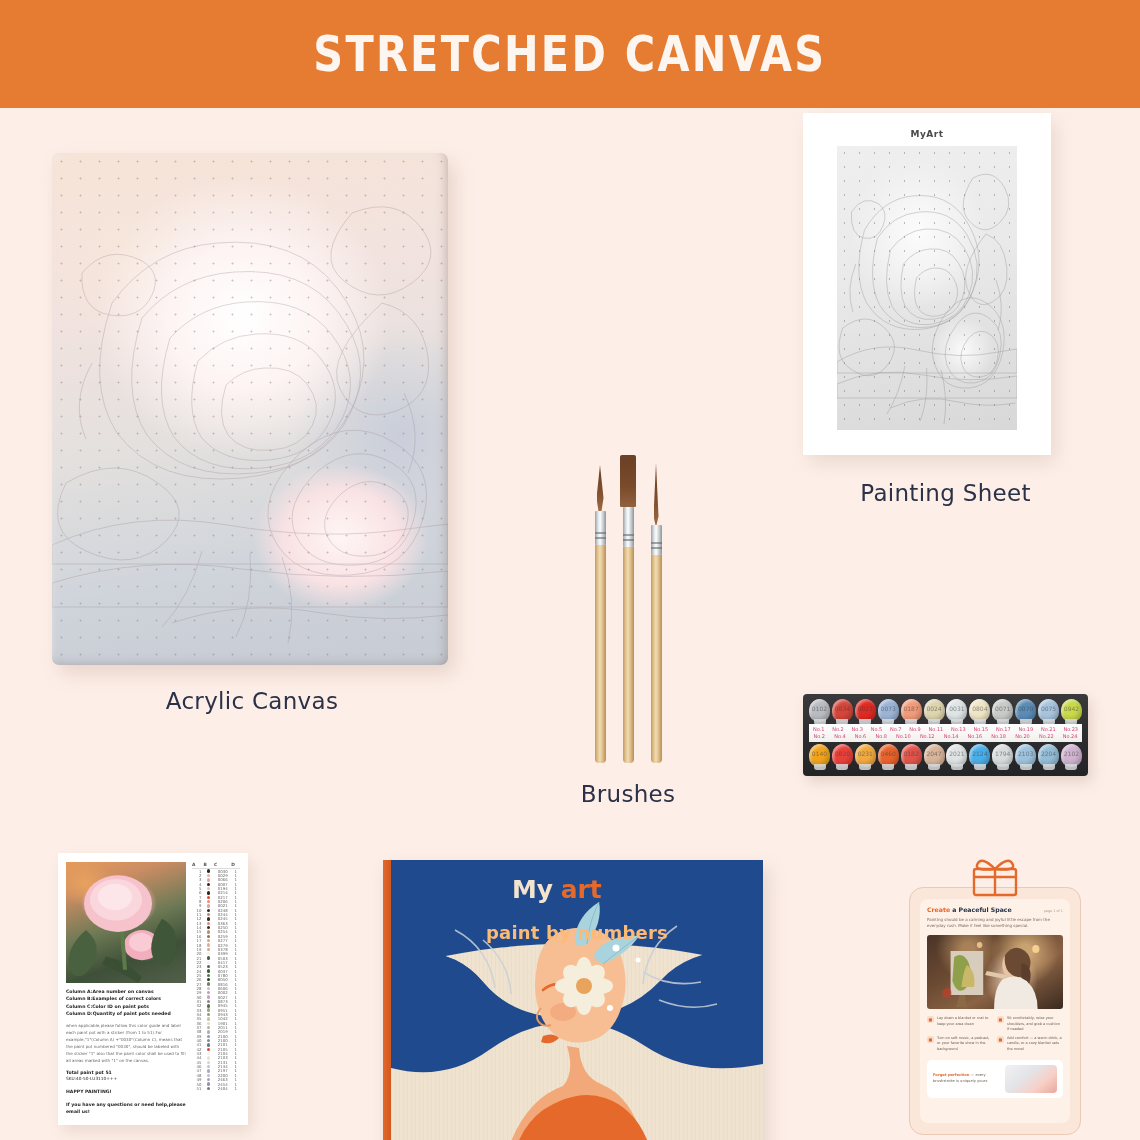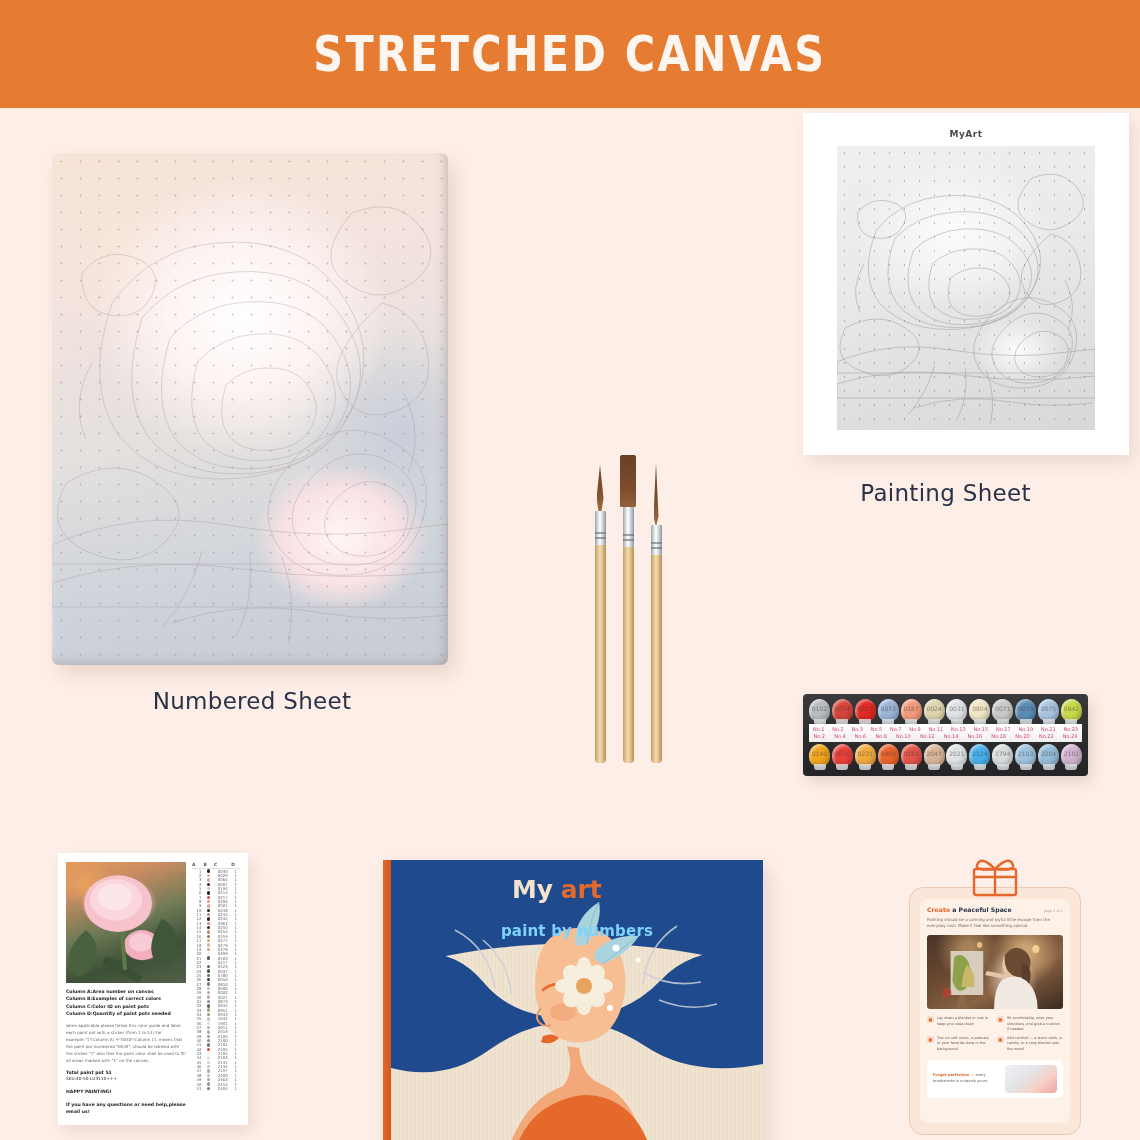--- a/index.html
+++ b/index.html
@@ -122,21 +122,21 @@
     position: absolute;
     width: 9px; height: 4px;
     background: #B9BCC0;
     border-radius: 1px;
   }
   #stretched-cell .caption { margin-top: 22px; }
 
   
   #reference-cell { left: 803px; top: 5px; width: 285px; }
   .sheet {
-    width: 326px; height: 342px;
+    width: 248px; height: 342px;
     background: #FFFFFF;
     padding: 16px 34px 22px;
     box-shadow: 5px 8px 18px rgba(160,130,110,.2);
   }
   .sheet-logo {
     text-align: center;
     font-size: 9px; font-weight: 700;
     color: #4a4a4a; letter-spacing: .5px;
     margin-bottom: 7px;
     font-family: "DejaVu Sans", sans-serif;
@@ -312,21 +312,21 @@
     clip-path: ellipse(105% 100% at 50% 100%);
   }
   .box-hair {
     position: absolute; inset: 0;
   }
   .logo-my { fill: #F4E4CE; }
   .logo-art { fill: #E4692A; }
   .box-sub {
     position: absolute; top: 62px; left: 0; right: 0;
     text-align: center;
-    color: #7dd3fc; font-size: 15px; font-weight: 600;
+    color: #fdba74; font-size: 18px; font-weight: 600;
     letter-spacing: .2px;
     font-family: "DejaVu Sans", "Liberation Sans", sans-serif;
   }
 
   
   #pdf-cell { left: 900px; top: 745px; width: 190px; }
   .gift { text-align: center; height: 32px; }
   .pdf-page {
     width: 172px; height: 248px;
     margin: 2px auto 0;
@@ -406,21 +406,21 @@
           <path d="M40 210 q-22 40-6 76"></path>
           <path d="M352 240 q20 42 4 80"></path>
           <path d="M198 400 q4 50 -14 84"></path>
           <path d="M230 404 q16 44 6 86"></path>
           <path d="M150 398 q-12 46-40 76"></path>
         </g>
       </svg>
       <div class="pbn-dots"></div>
       <div class="canvas-edge"></div>
     </div>
-    <div class="caption">Numbered Sheet</div>
+    <div class="caption">Acrylic Canvas</div>
   </div>
 
 
   <div class="cell" id="reference-cell">
     <div class="sheet">
       <div class="sheet-logo">MyArt</div>
       <div class="sheet-art">
         <svg viewBox="0 0 249 284" preserveAspectRatio="none" style="position:absolute;inset:0;width:100%;height:100%">
           <g fill="none" stroke="#9a9a9a" stroke-width="0.55" opacity="0.9">
             <path d="M38 84 q25-31 66-34 q50-4 75 25 q29 33 10 68 q-19 35-69 40 q-53 4-79-26 q-20-28-3-73z"></path>
@@ -462,20 +462,21 @@
         <div class="tip-flat"></div>
         <div class="ferrule" style="height:40px"></div>
         <div class="handle" style="height:216px"></div>
       </div>
       <div class="brush">
         <div class="tip-liner"></div>
         <div class="ferrule" style="height:30px"></div>
         <div class="handle" style="height:208px"></div>
       </div>
     </div>
+    <div class="caption">Brushes</div>
   </div>
 
   <div class="cell" id="paints-cell">
     <div class="tray">
       <div class="pot-row" id="pots-top">
           <div class="pot" style="background: rgb(185, 188, 192);">
             <span class="pot-code">0102</span>
           </div>
           <div class="pot" style="background: rgb(214, 69, 58);">
             <span class="pot-code">0034</span>

